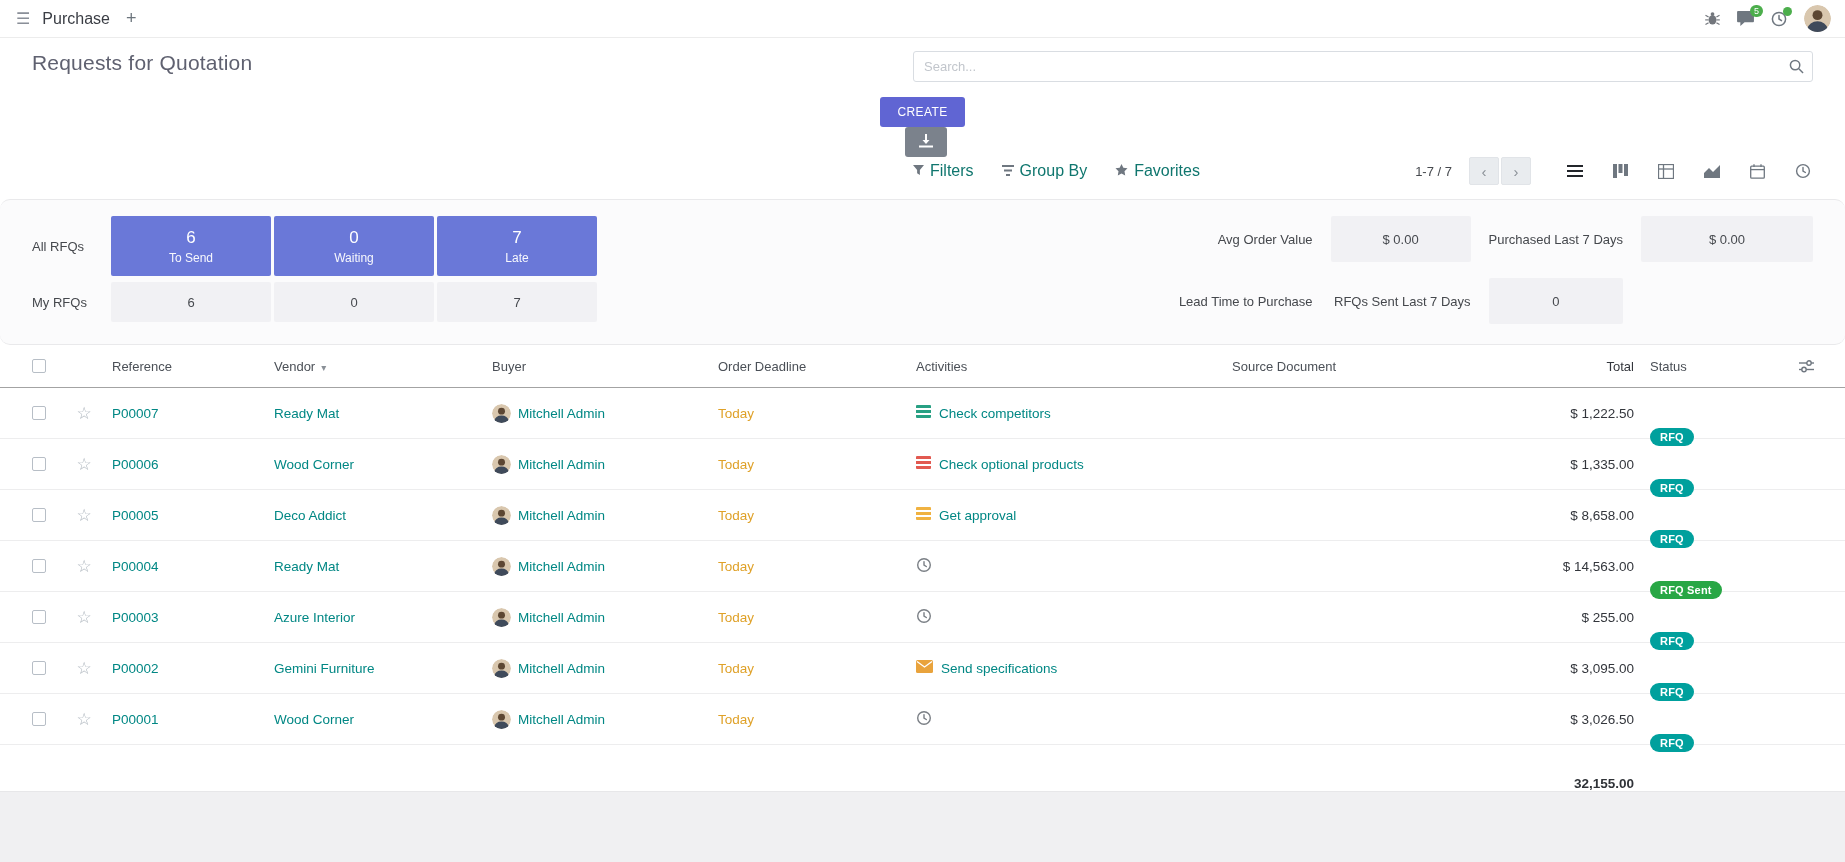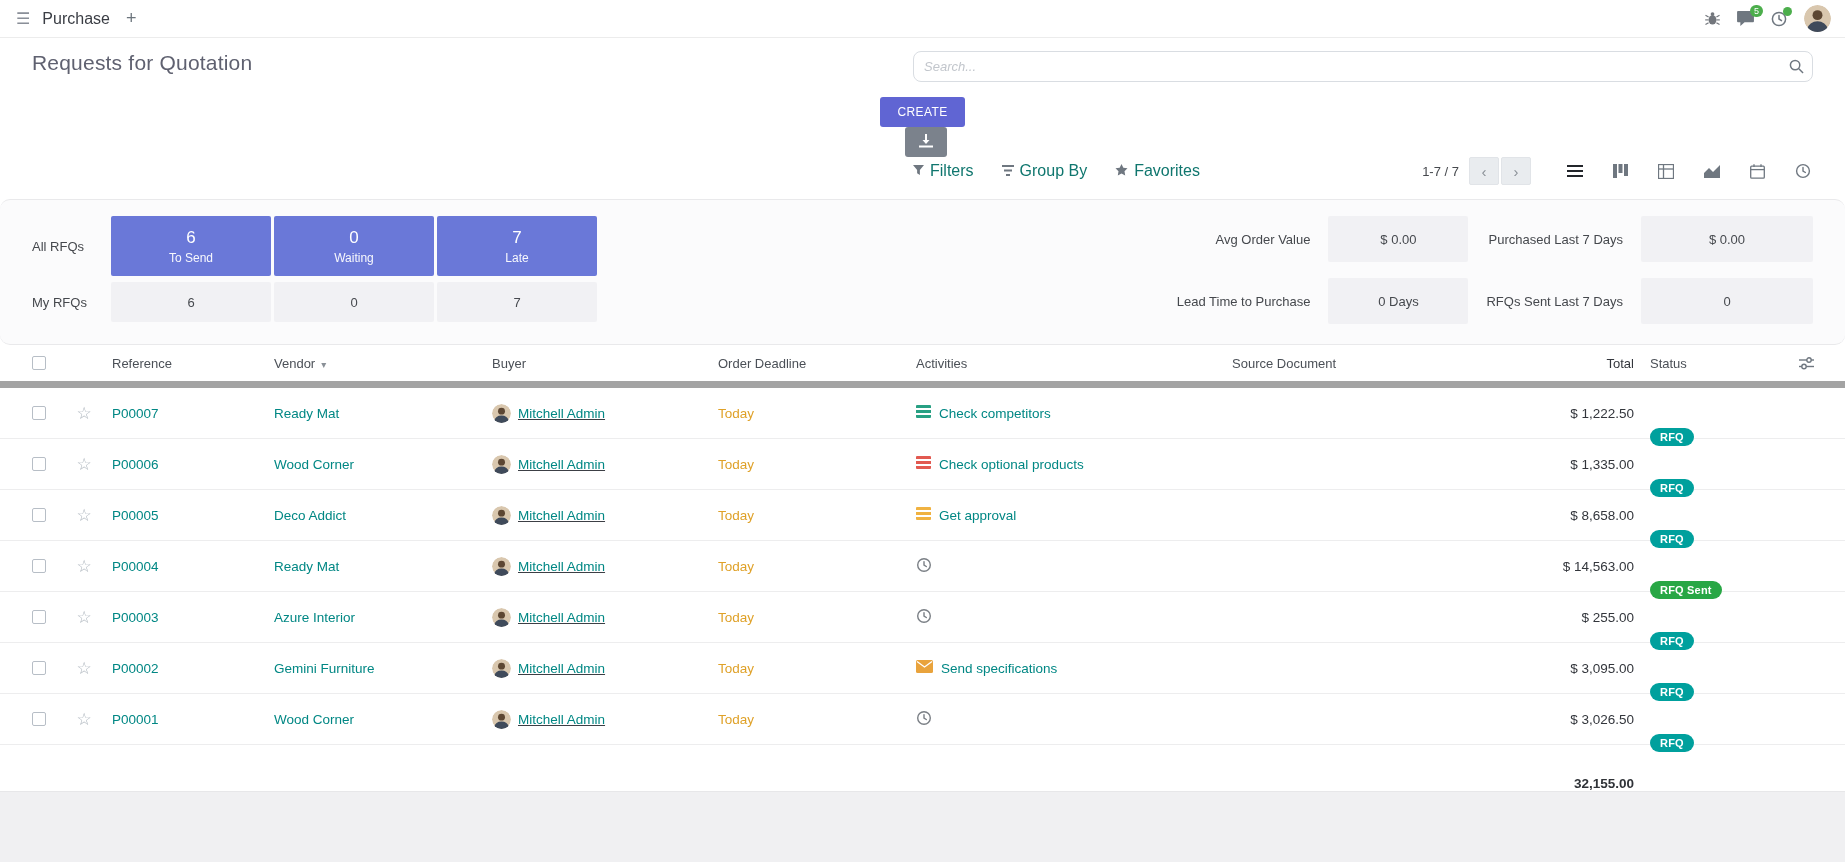--- a/index.html
+++ b/index.html
@@ -33,42 +33,42 @@
     background: #4cae4c; border-radius: 50%;
   }
   .nav-avatar { width: 27px; height: 27px; border-radius: 50%; overflow: hidden; cursor: pointer; display: inline-flex; }
 
   
   .control-panel { background: #fff; padding: 13px 32px 14px 32px; flex: 0 0 auto; }
   .cp-top { display: flex; align-items: flex-start; }
   .page-title { font-size: 21px; font-weight: 400; color: #5f6170; letter-spacing: .2px; }
   .search-box { margin-left: auto; position: relative; width: 900px; }
   .search-input {
-    width: 100%; height: 31px; border: 1px solid #d9dde2; border-radius: 8px;
+    width: 100%; height: 31px; border: 1px solid #d9dde2; border-radius: 3px;
     padding: 0 30px 0 10px; font-size: 13px; font-family: "Liberation Sans", sans-serif;
-    color: #3c3f45; outline: none; font-style: italic;
+    color: #3c3f45; outline: none;
   }
   .search-input::placeholder { color: #c2c6cc; }
   .search-icon { position: absolute; right: 9px; top: 8px; cursor: pointer; }
 
   .cp-bottom { display: flex; align-items: center; margin-top: 15px; flex-direction: column; }
   .btn-create {
     background: var(--primary); color: #fff; border: none; border-radius: 3px;
     font-size: 12px; letter-spacing: .4px; padding: 8px 17px; cursor: pointer;
     font-family: "Liberation Sans", sans-serif;
   }
   .btn-export {
     background: #7b828c; border: none; border-radius: 3px; margin-left: 6px;
     width: 42px; height: 30px; display: inline-flex; align-items: center; justify-content: center;
     cursor: pointer;
   }
   .cp-right { margin-left: auto; width: 900px; display: flex; align-items: center; }
   .filter-tools { display: flex; align-items: center; gap: 28px; }
   .tool { display: inline-flex; align-items: center; gap: 6px; color: #0f766e; font-size: 16px; cursor: pointer; }
-  .pager { margin-left: auto; display: flex; align-items: center; gap: 10px; }
+  .pager { margin-left: auto; display: flex; align-items: center; gap: 17px; }
   .pager-value { color: #46494e; font-size: 13px; }
   .pager-btns { display: inline-flex; gap: 2px; }
   .pager-btn {
     width: 30px; height: 28px; background: #e9ecef; border: 1px solid #e1e4e8; color: #8a9097;
     font-size: 15px; cursor: pointer; border-radius: 2px; line-height: 1;
   }
   .view-switcher { display: flex; align-items: center; gap: 26px; margin-left: 34px; }
   .switcher-btn { background: none; border: none; cursor: pointer; display: inline-flex; padding: 2px; }
 
   
@@ -101,33 +101,33 @@
     background: #f1f1f4; height: 46px; border-radius: 2px; color: #46494e;
     display: flex; align-items: center; justify-content: center; font-size: 13px; cursor: pointer;
   }
 
   
   :root { --cols: 46px 44px 162px 218px 226px 198px 316px 268px 150px 118px 1fr; }
   .table { background: #fff; flex: 0 0 auto; }
   .thead, .trow, .tfoot {
     display: grid; grid-template-columns: var(--cols); align-items: center; padding-left: 16px;
   }
-  .thead { height: 43px; border-bottom: 7px solid #a3a3a3; }
+  .thead { height: 43px; border-bottom: 1px solid #a3a3a3; }
   .th { font-size: 13px; color: #4b5057; font-weight: 500; padding-left: 6px; }
   .sort-caret { color: #8a9097; font-size: 10px; margin-left: 6px; }
   .trow { height: 51px; border-bottom: 1px solid #ededee; cursor: pointer; }
   .cell { padding-left: 6px; font-size: 13.5px; overflow: hidden; white-space: nowrap; }
   .c-center { display: flex; justify-content: center; padding-left: 0; }
   .checkbox {
     width: 14px; height: 14px; border: 1px solid #b7bec6; border-radius: 2px; background: #fff;
     display: inline-block; cursor: pointer;
   }
   .star { color: #adb5bd; font-size: 17px; cursor: pointer; line-height: 1; }
   .link { color: var(--link); }
-  .c-buyer { display: flex; align-items: center; gap: 7px; text-decoration: underline; }
+  .c-buyer { display: flex; align-items: center; gap: 7px; }
   .avatar { width: 19px; height: 19px; border-radius: 50%; overflow: hidden; flex: 0 0 auto; display: inline-flex; }
   .c-deadline { color: var(--today); }
   .c-activity { display: flex; align-items: center; gap: 8px; }
   .tasks-icon {
     display: inline-block; width: 15px; height: 13px; border-radius: 1px;
     background: repeating-linear-gradient(to bottom, var(--c) 0 3.4px, #fff 3.4px 4.9px);
   }
   .c-total { text-align: right; padding-right: 10px; color: #33363c; }
   .badge {
     display: inline-block; padding: 3px 10px; border-radius: 11px; font-size: 11px;
@@ -310,21 +310,20 @@
     <div class="my-box">
         <span>7</span>
       </div>
   </div>
   <div class="dash-right">
     <span class="metric-label">Avg Order Value</span>
     <div class="metric-value">$ 0.00</div>
     <span class="metric-label">Purchased Last 7 Days</span>
     <div class="metric-value">$ 0.00</div>
     <span class="metric-label">Lead Time to Purchase</span>
-    <div class="metric-value">0 Days</div>
     <span class="metric-label">RFQs Sent Last 7 Days</span>
     <div class="metric-value">0</div>
   </div>
 </div>
 
 <div class="table">
   <div class="thead">
     <span class="th c-center">
         <span class="checkbox"></span>
       </span>

